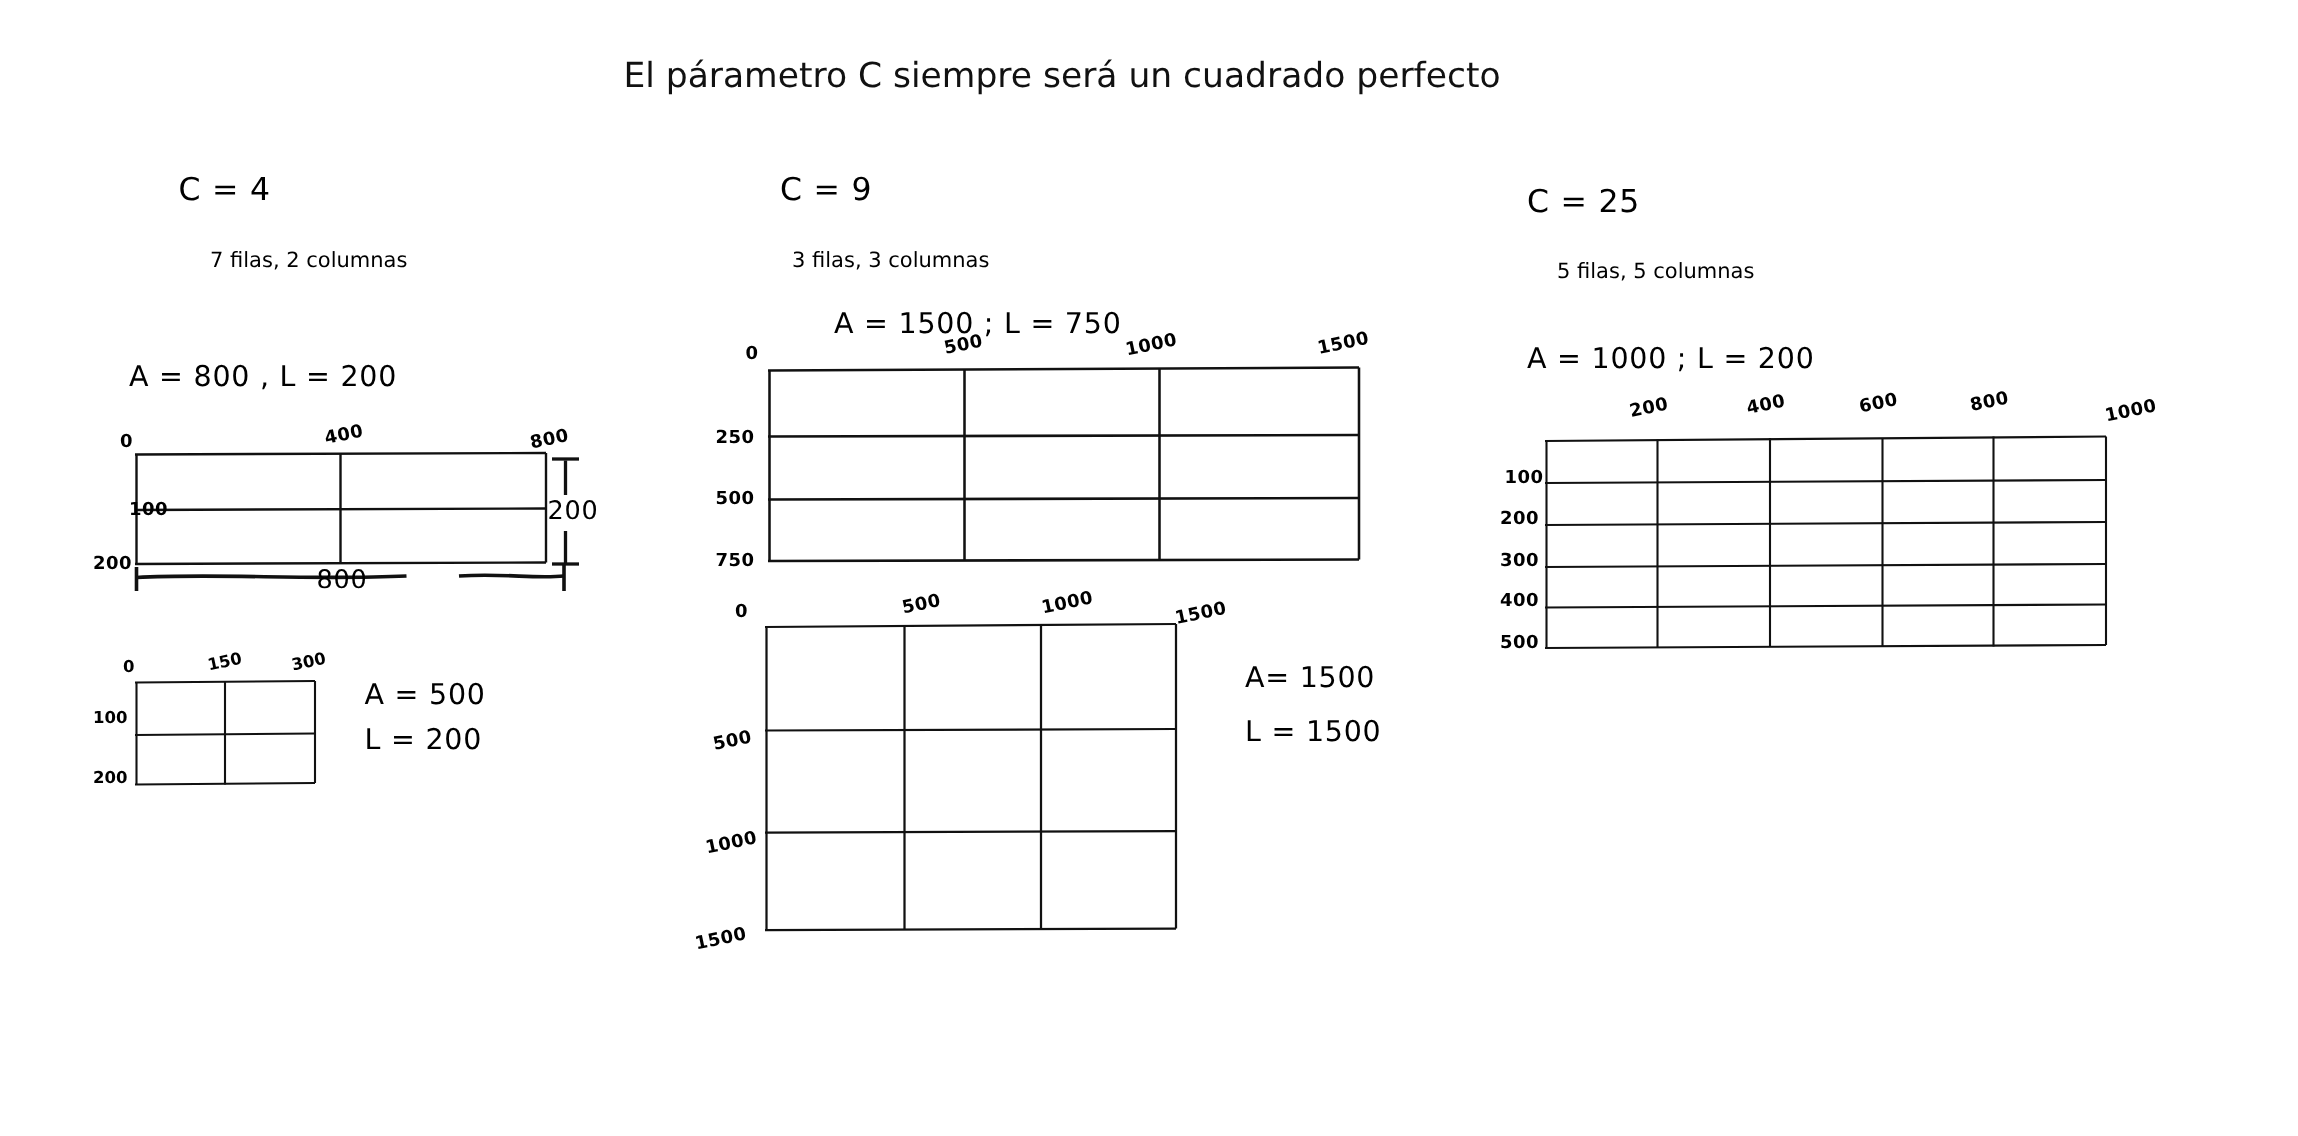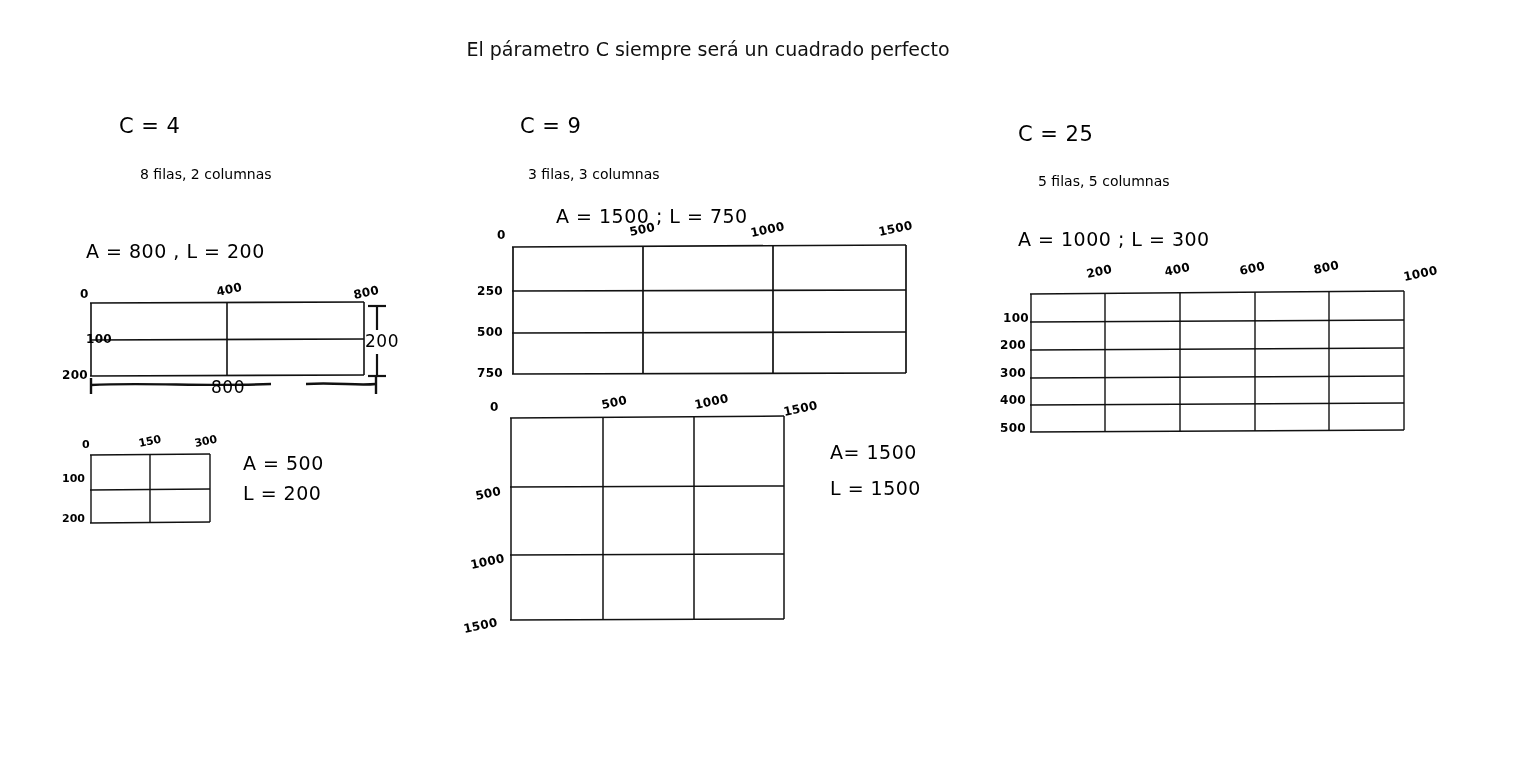--- a/index.html
+++ b/index.html
@@ -14,21 +14,21 @@
     font-family: "DejaVu Sans", sans-serif;
     color: #000000;
     overflow: hidden;
   }
   .abs { position: absolute; }
   .title {
     top: 38px;
     left: 0;
     width: 1416px;
     text-align: center;
-    font-size: 19px;
+    font-size: 23px;
     color: #111;
   }
   .hdr {
     font-size: 21px;
     letter-spacing: 0.5px;
   }
   .sub {
     font-size: 14px;
   }
   .eq {
@@ -62,21 +62,21 @@
   }
   svg { display: block; }
   .grid-line { stroke: #111; fill: none; }
 </style>
 </head>
 <body>
 
 <div class="abs title">El párametro C siempre será un cuadrado perfecto</div>
 
 <div class="abs hdr" style="left:95px; top:114px;margin-left:24px;">C = 4</div>
-<div class="abs sub" style="left:140px; top:166px;">8 filas, 2 columnas</div>
+<div class="abs sub" style="left:140px; top:166px;">7 filas, 2 columnas</div>
 <div class="abs eq-big" style="left:86px; top:240px;">A = 800  ,  L = 200</div>
 
 <div class="abs" style="left:88px; top:300px;">
   <svg width="280" height="80" viewBox="0 0 280 80">
     <path class="grid-line" d="M2,3 L276,2" stroke-width="1.6"></path>
     <path class="grid-line" d="M2,40 L276,39" stroke-width="1.6"></path>
     <path class="grid-line" d="M2,76 L276,75" stroke-width="1.6"></path>
     <path class="grid-line" d="M3,3 L3,76" stroke-width="1.6"></path>
     <path class="grid-line" d="M139,2 L139,76" stroke-width="1.6"></path>
     <path class="grid-line" d="M276,2 L276,75" stroke-width="1.6"></path>
@@ -166,21 +166,21 @@
 <div class="abs tick rot" style="left:696px; top:398px;">1000</div>
 <div class="abs tick rot" style="left:785px; top:405px;">1500</div>
 <div class="abs tick rot" style="left:477px; top:489px;">500</div>
 <div class="abs tick rot" style="left:472px; top:558px;">1000</div>
 <div class="abs tick rot" style="left:465px; top:622px;">1500</div>
 <div class="abs eq-big" style="left:830px; top:441px;">A= 1500</div>
 <div class="abs eq-big" style="left:830px; top:477px;">L = 1500</div>
 
 <div class="abs hdr" style="left:1018px; top:122px;">C = 25</div>
 <div class="abs sub" style="left:1038px; top:173px;">5 filas, 5 columnas</div>
-<div class="abs eq-big" style="left:1018px; top:228px;">A = 1000  ;   L = 300</div>
+<div class="abs eq-big" style="left:1018px; top:228px;">A = 1000  ;   L = 200</div>
 
 <div class="abs" style="left:1028px; top:289px;">
   <svg width="380" height="145" viewBox="0 0 380 145">
     <path class="grid-line" d="M2,5 L376,2" stroke-width="1.4"></path>
     <path class="grid-line" d="M2,33 L376,31" stroke-width="1.4"></path>
     <path class="grid-line" d="M2,61 L376,59" stroke-width="1.4"></path>
     <path class="grid-line" d="M2,89 L376,87" stroke-width="1.4"></path>
     <path class="grid-line" d="M2,116 L376,114" stroke-width="1.4"></path>
     <path class="grid-line" d="M2,143 L376,141" stroke-width="1.4"></path>
     <path class="grid-line" d="M3,5 L3,143" stroke-width="1.4"></path>

